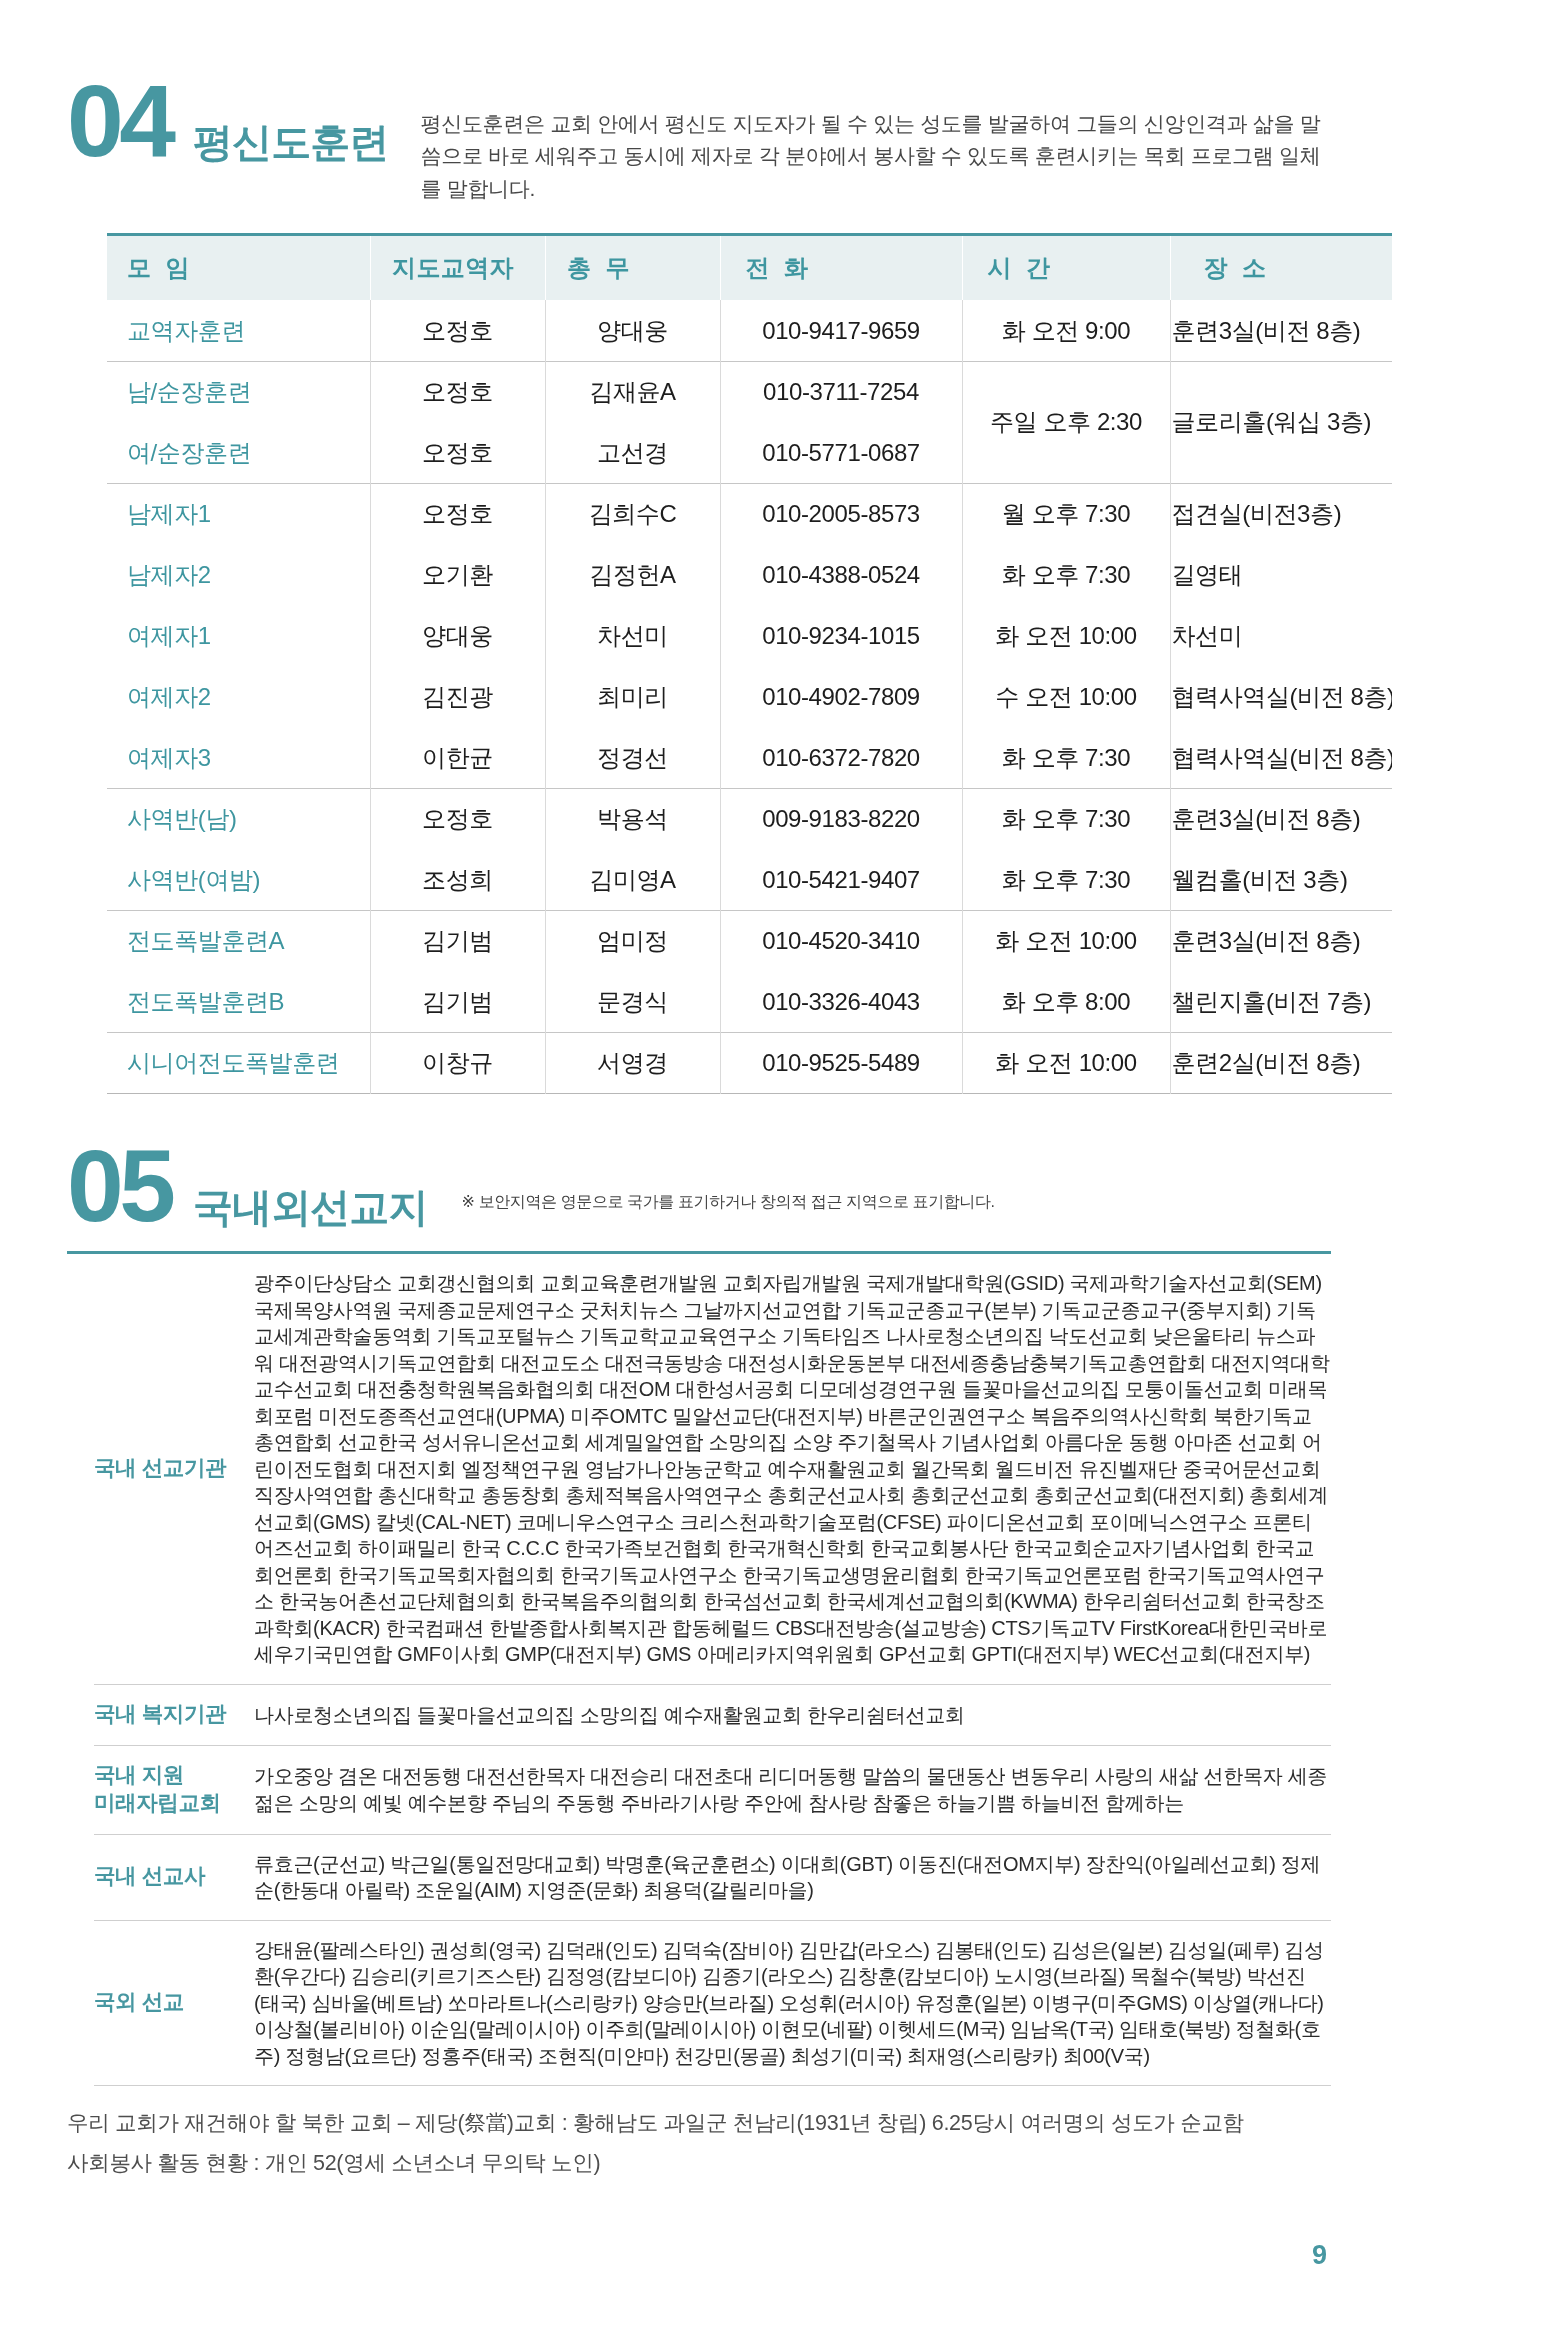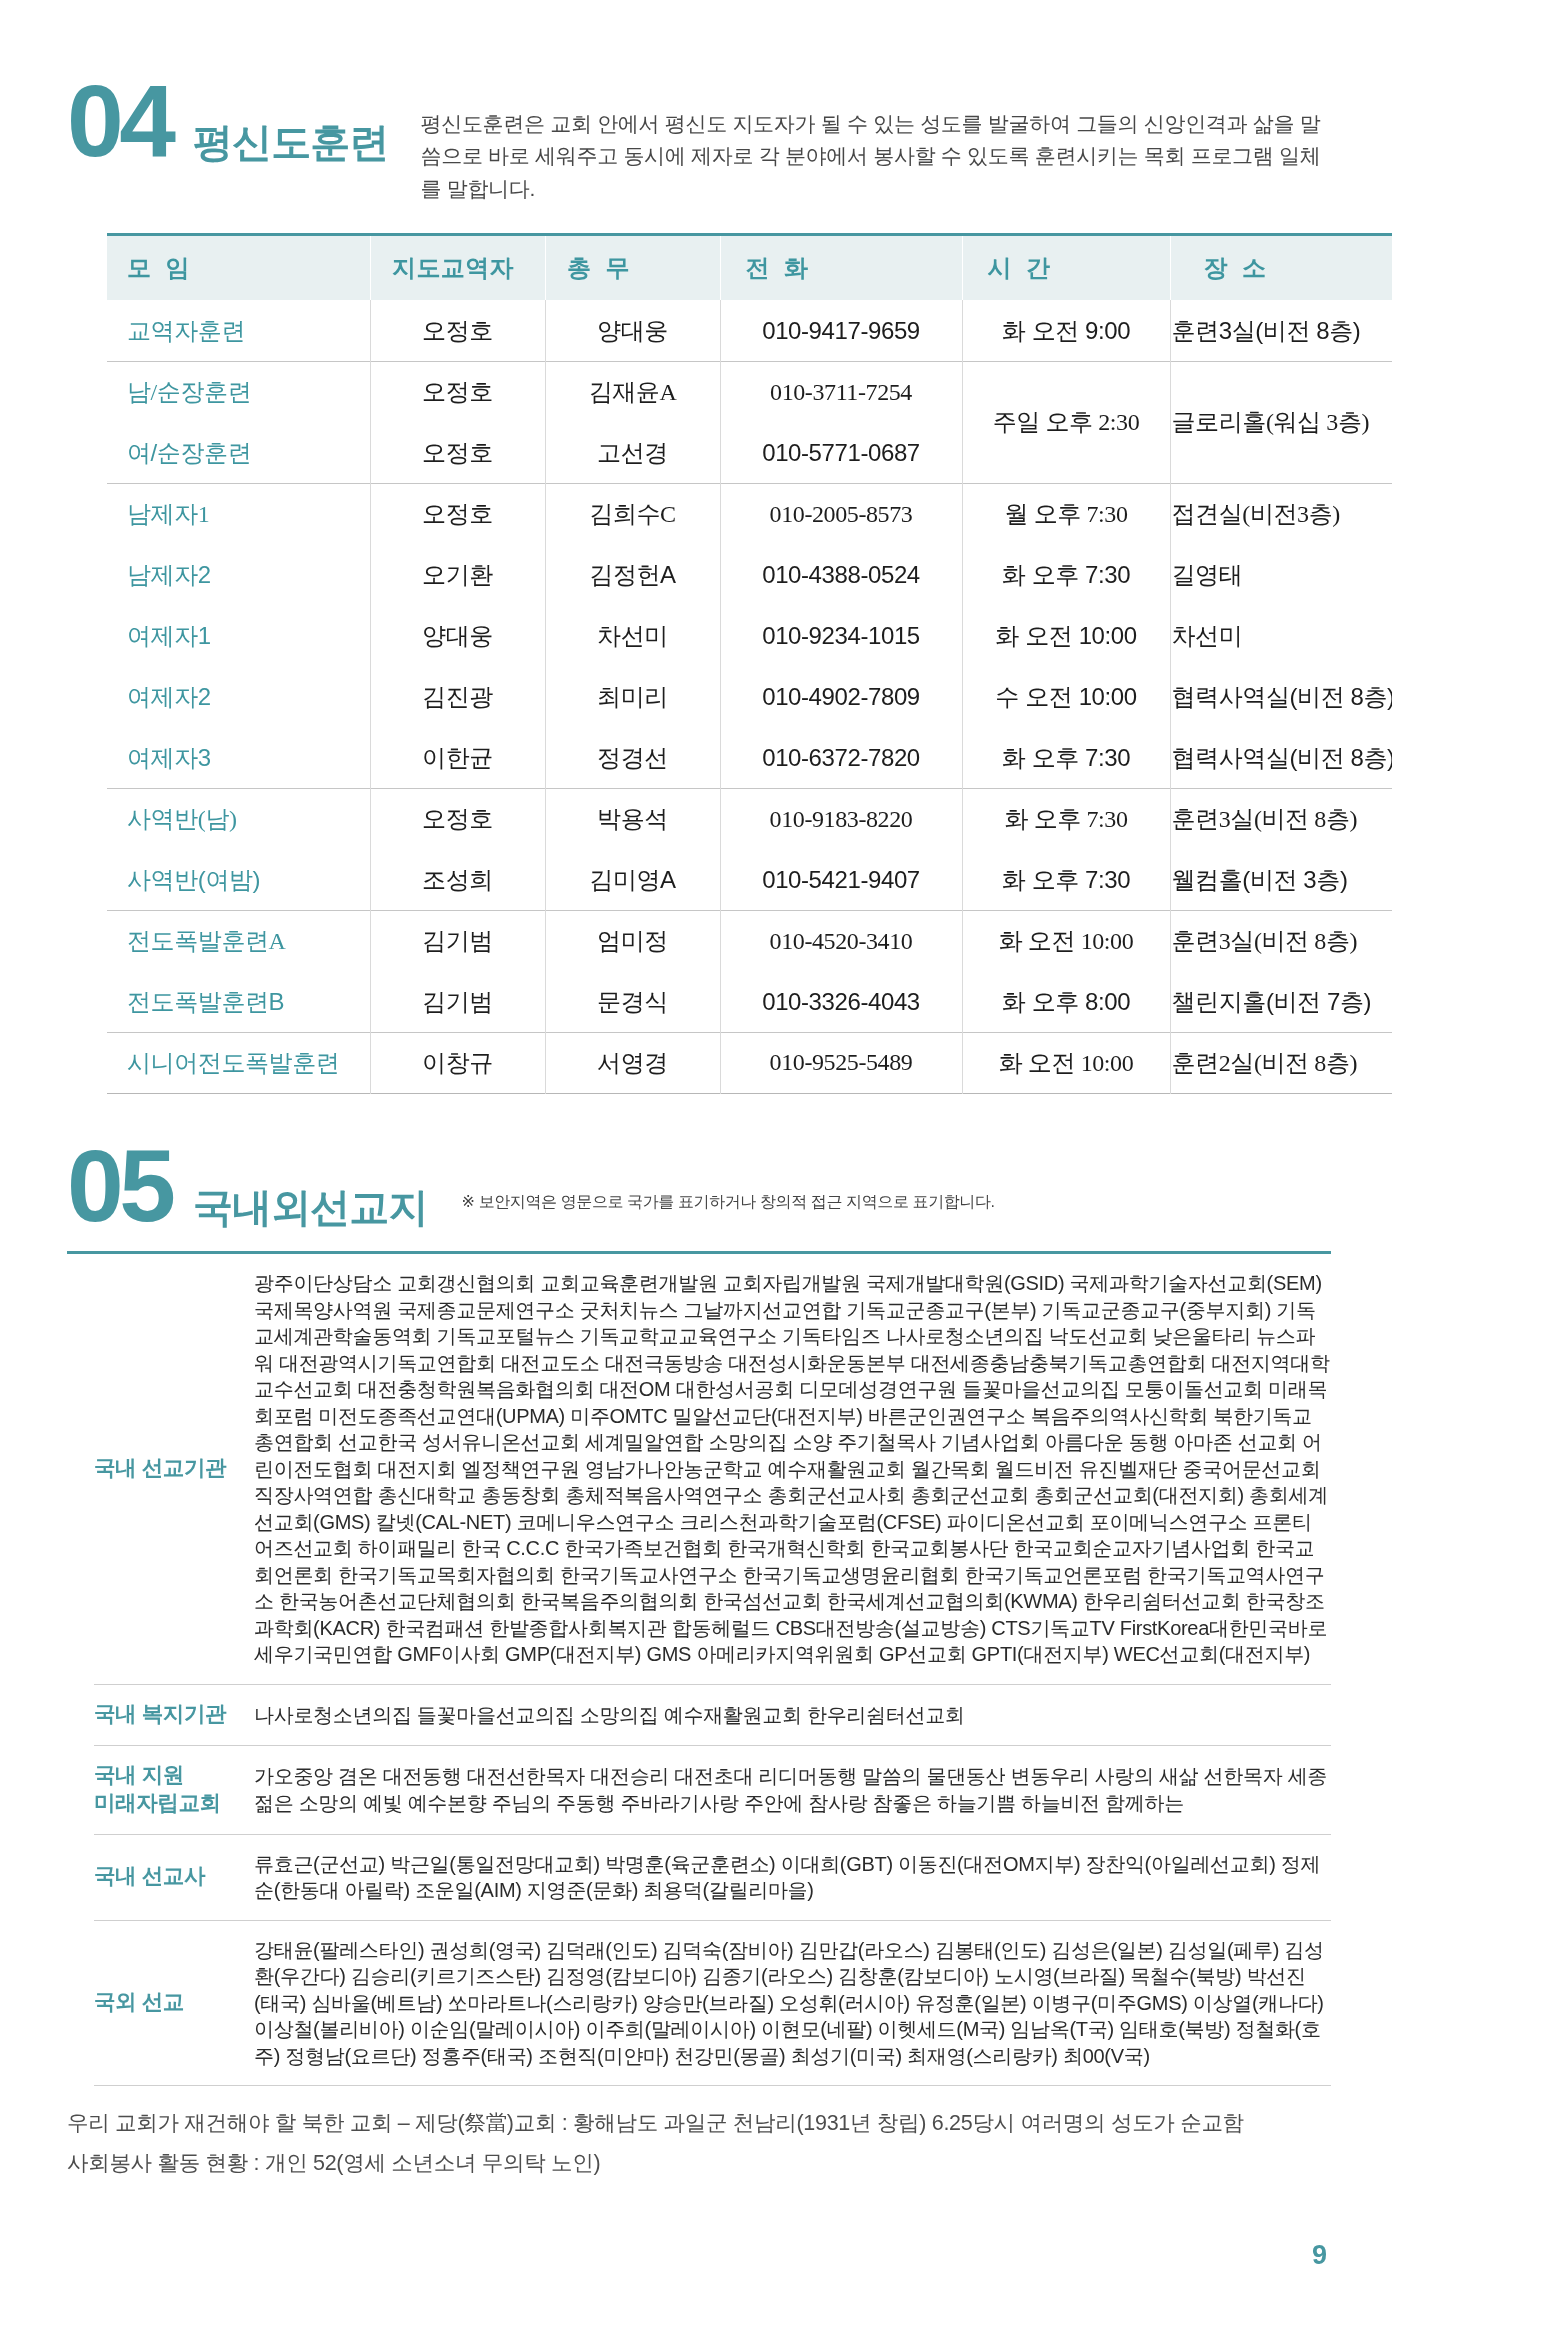--- a/index.html
+++ b/index.html
@@ -25,21 +25,21 @@
   table.t thead tr{background:var(--table-header-bg);height:66px;}
   table.t th{font-size:24px;font-weight:700;color:#3e96a0;text-align:left;white-space:pre;
              border-left:1.8px solid #fff;padding-left:21.5px;letter-spacing:0.4px;}
   table.t th.col1{border-left:none;padding-left:20px;}
   table.t th.col4,table.t th.col5{padding-left:25px;}
   table.t th.col6{padding-left:33px;}
   table.t td{height:61px;font-size:24px;color:#1d1d1d;border-left:0.9px solid #dadada;
              text-align:center;letter-spacing:-0.4px;}
   table.t td.col1{border-left:none;text-align:left;padding-left:20px;color:#3e96a0;font-weight:400;}
   table.t td.col6{text-align:left;}
-  table.t tr.group-start td{border-top:0.9px solid #c6c6c6;font-family:Liberation Serif, serif;}
+  table.t tr.group-start td{border-top:0.9px solid #c6c6c6;}
 
   
   .rule{height:3.6px;background:var(--accent);margin-top:16px;}
   .mission-list{margin-left:27px;border-bottom:0.9px solid #cfcfcf;}
   .m-row{display:flex;align-items:center;padding:16px 0;border-top:0.9px solid #cfcfcf;}
   .m-row:first-child{border-top:none;}
   .m-label{flex:0 0 160px;font-size:21.5px;font-weight:700;color:var(--accent);line-height:1.3;
            white-space:pre-line;letter-spacing:-0.4px;}
   .m-content{flex:1;font-size:20px;line-height:26.5px;color:#2b2b2b;letter-spacing:-0.3px;text-align:left;}
 
@@ -138,21 +138,21 @@
           <td class="col2">이한균</td>
           <td class="col3">정경선</td>
           <td class="col4">010-6372-7820</td>
           <td class="col5">화 오후 7:30</td>
           <td class="col6">협력사역실(비전 8층)</td>
         </tr>
         <tr class="group-start">
           <td class="col1">사역반(남)</td>
           <td class="col2">오정호</td>
           <td class="col3">박용석</td>
-          <td class="col4">010-9183-8220</td>
+          <td class="col4">009-9183-8220</td>
           <td class="col5">화 오후 7:30</td>
           <td class="col6">훈련3실(비전 8층)</td>
         </tr>
         <tr>
           <td class="col1">사역반(여밤)</td>
           <td class="col2">조성희</td>
           <td class="col3">김미영A</td>
           <td class="col4">010-5421-9407</td>
           <td class="col5">화 오후 7:30</td>
           <td class="col6">웰컴홀(비전 3층)</td>

